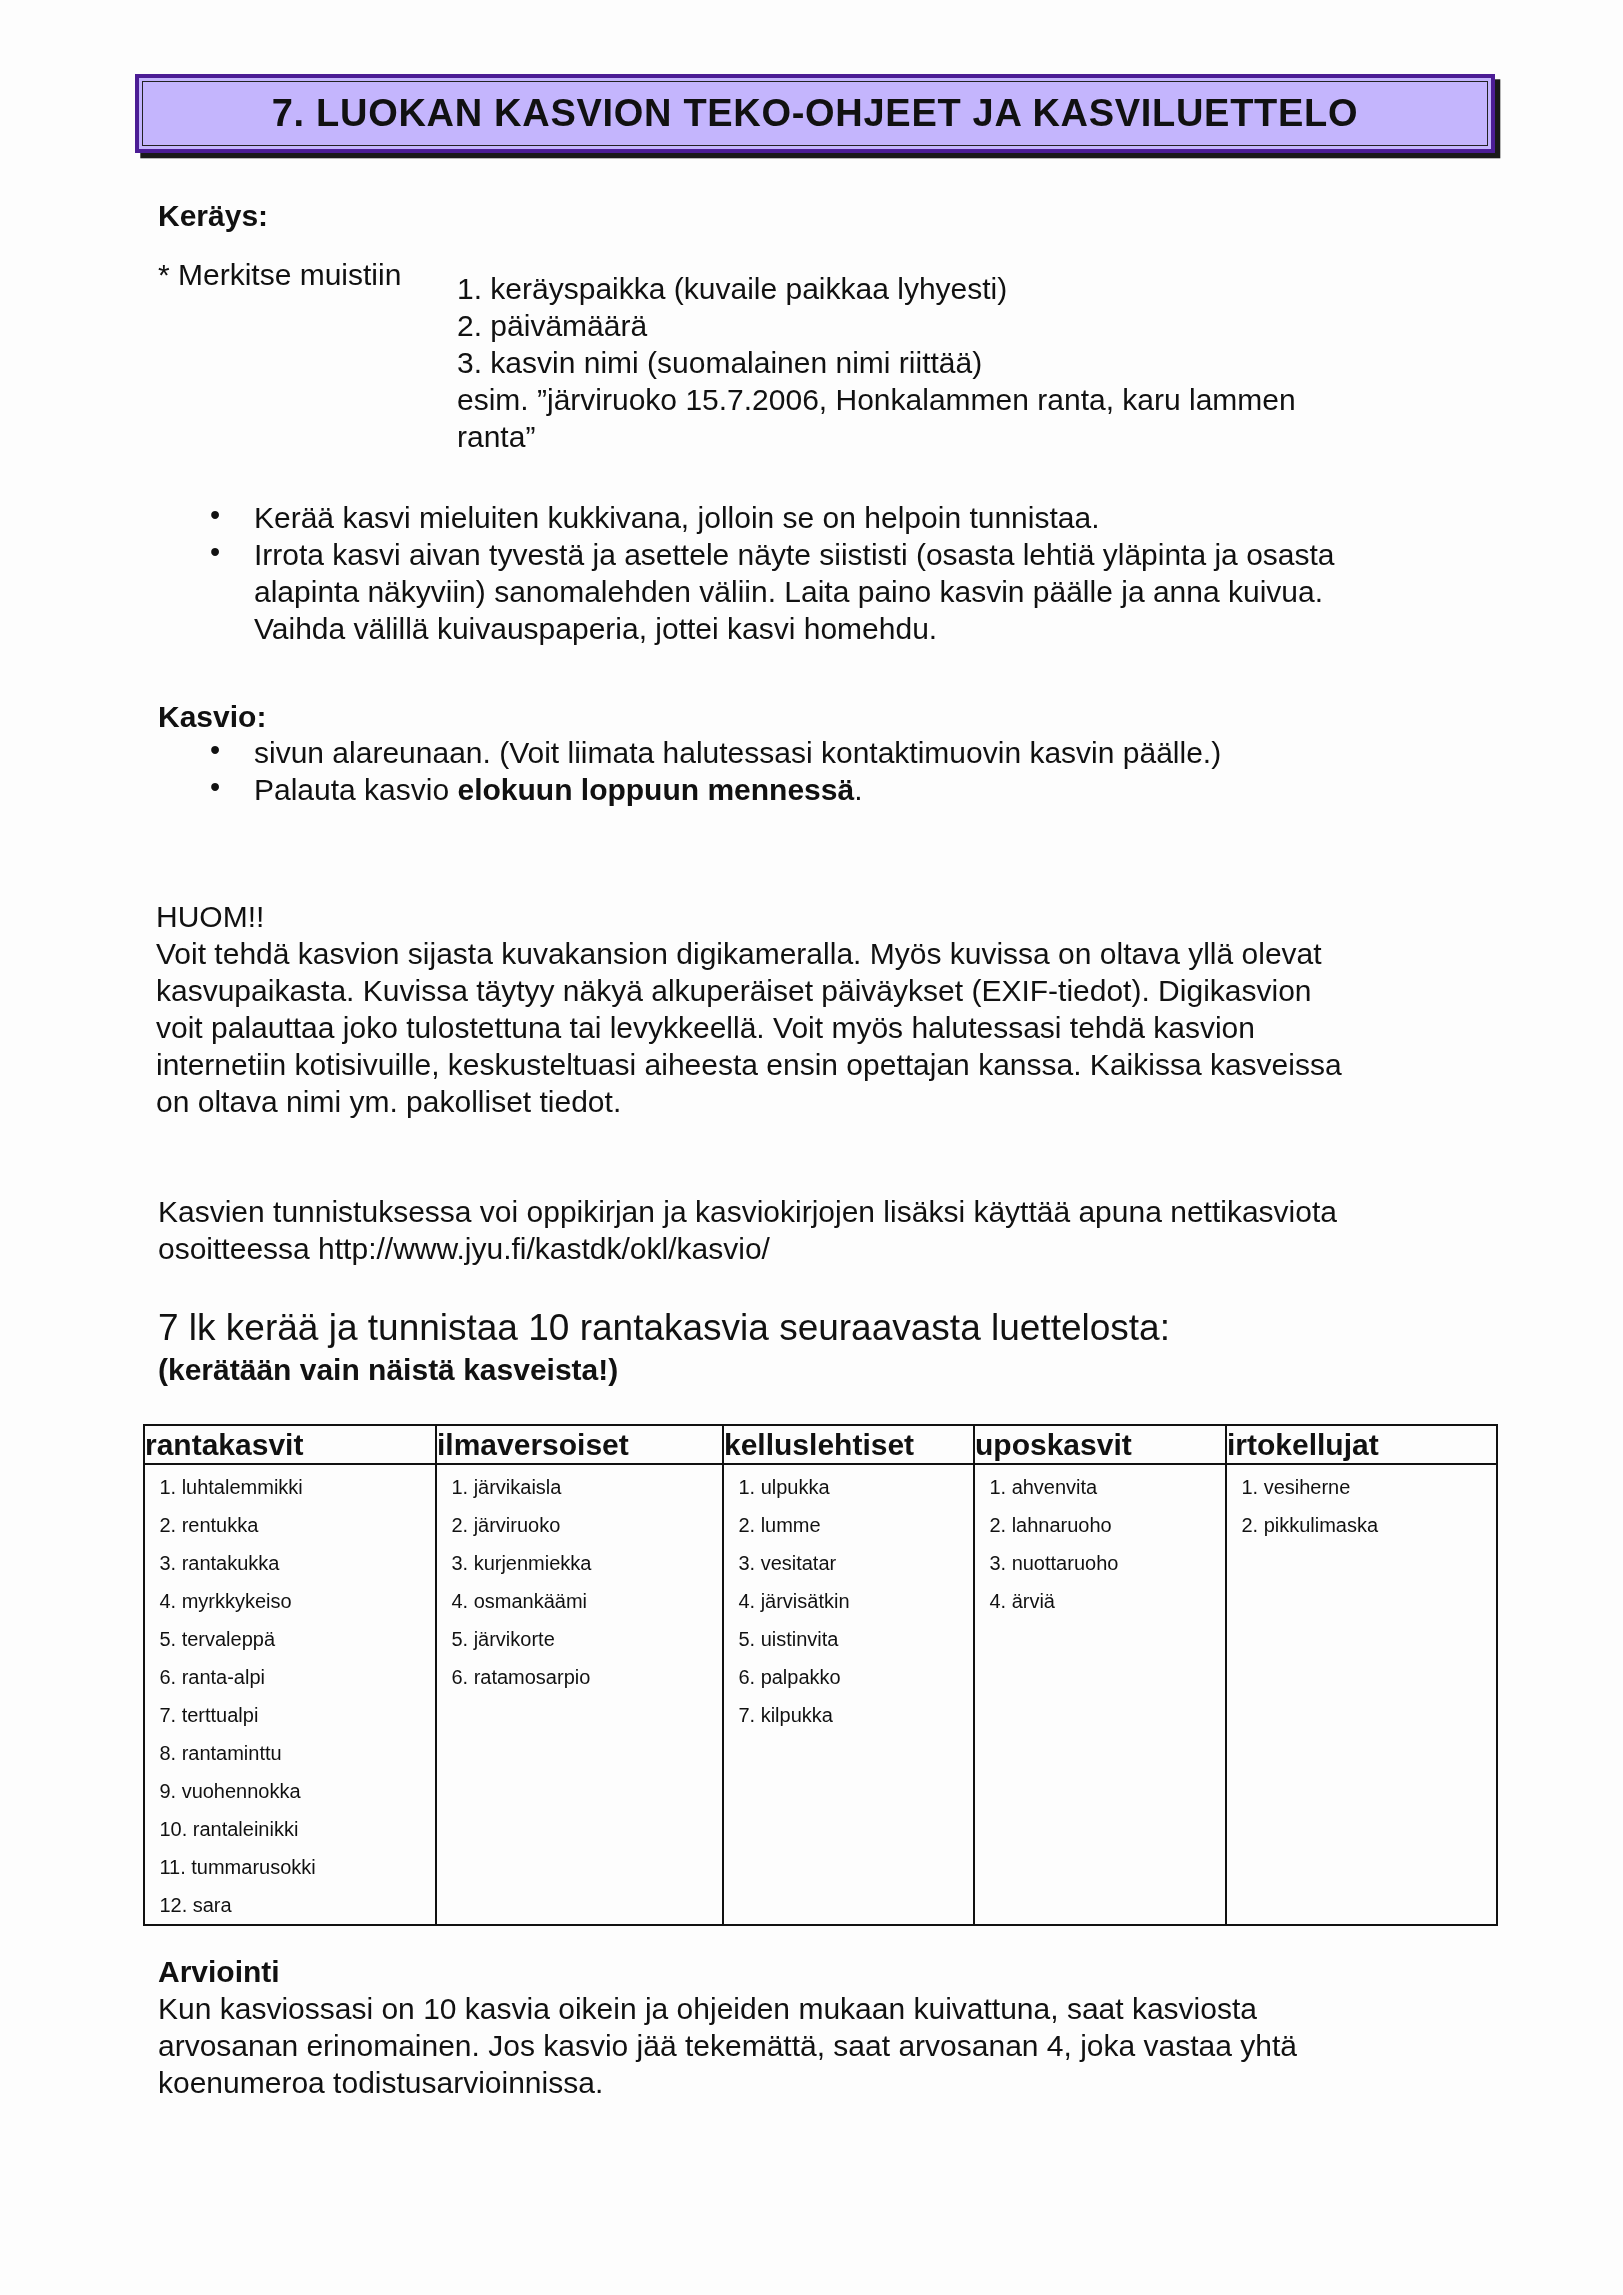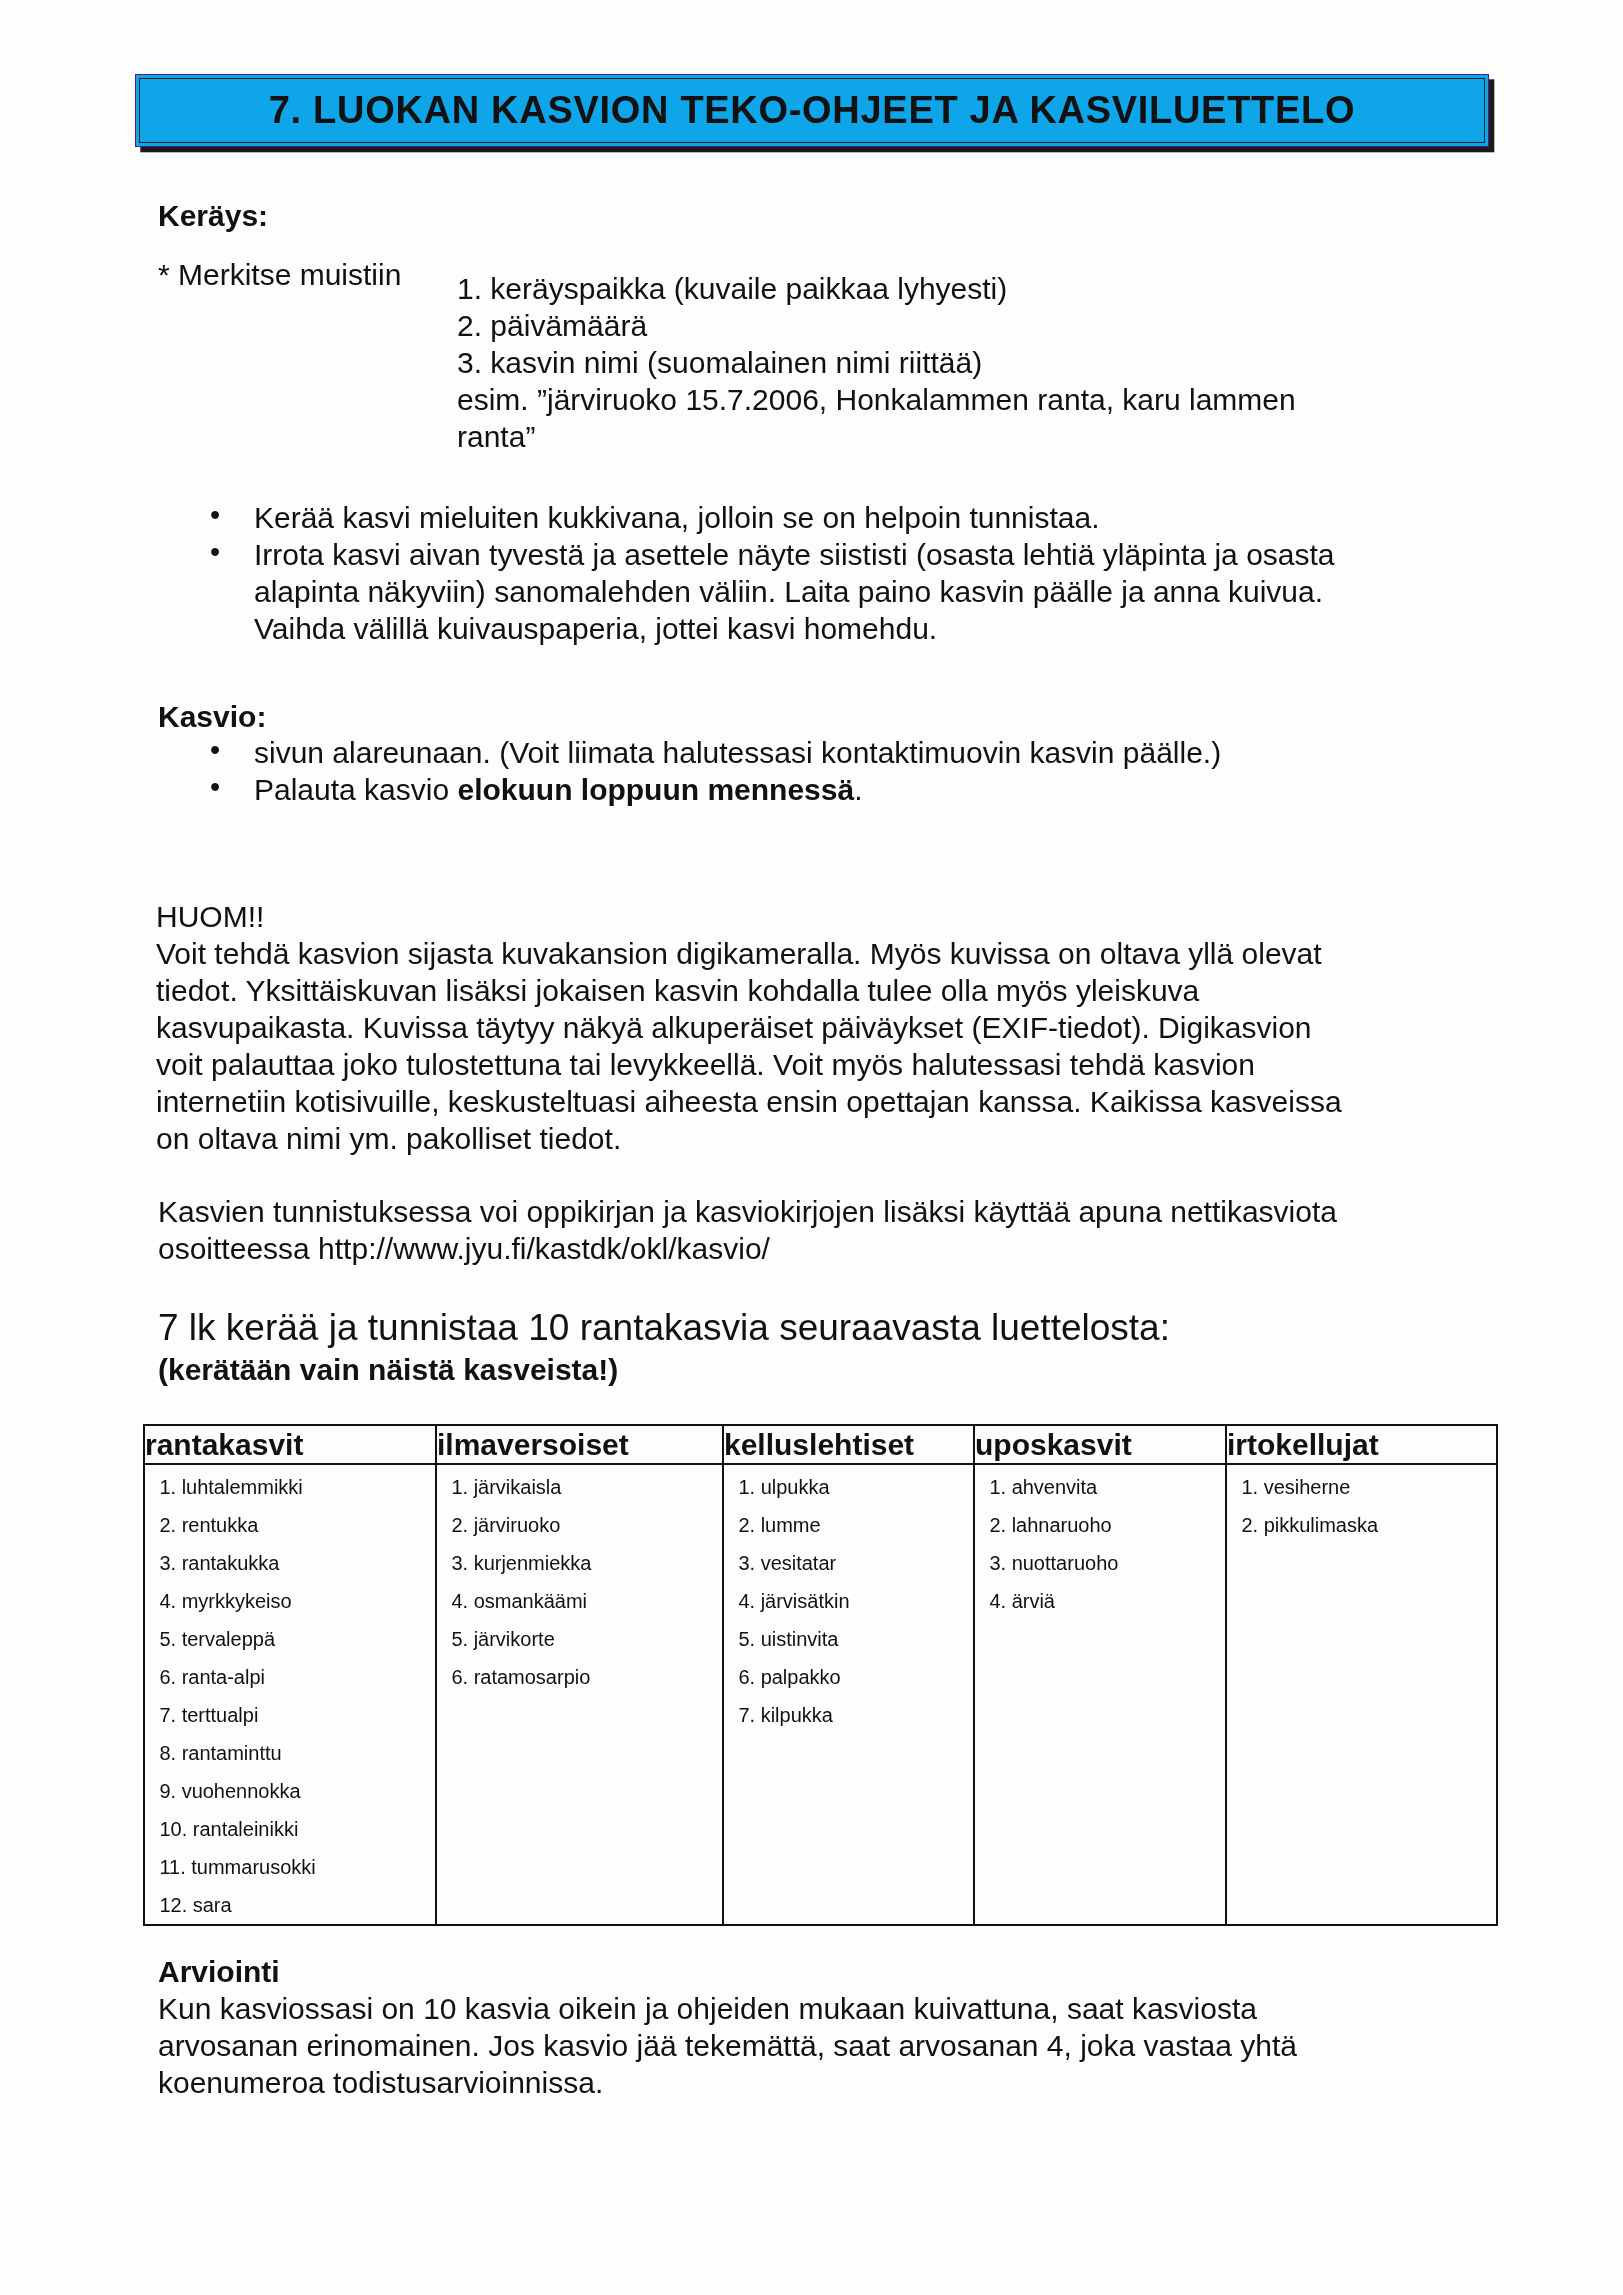--- a/index.html
+++ b/index.html
@@ -4,21 +4,21 @@
 <style>
   html, body { margin: 0; padding: 0; background: #fdfdfd; }
   body {
     width: 1623px; height: 2295px; position: relative; overflow: hidden;
     font-family: "Liberation Sans", sans-serif; color: #111;
   }
   .abs { position: absolute; }
   
   .title-box {
     left: 135px; top: 74px; width: 1352px; height: 71px;
-    border: 1px solid #4c1d95; background: #0ea5e9;
+    border: 4px solid #4c1d95; background: #c4b5fd;
     box-shadow: 5.3px 5.3px 0 #1a1a1a;
   }
   .title-box::before {
     content: ""; position: absolute; left: 2.6px; top: 2.6px; right: 2.6px; bottom: 2.6px;
     border: 1.3px solid #222;
   }
   .title-text {
     position: absolute; left: 0; right: 0; top: 14.4px; text-align: center;
     font-weight: bold; font-size: 38px; letter-spacing: 0.7px; line-height: 42px;
   }
@@ -82,21 +82,20 @@
   <li>
     <span class="txt line">
       <span>Palauta kasvio </span><span class="bold">elokuun loppuun mennessä</span><span>.</span>
     </span>
   </li>
 </ul>
 
 <div class="abs" style="left:156px; top:898px;">
   <span class="txt line">HUOM!!</span>
   <span class="txt line">Voit tehdä kasvion sijasta kuvakansion digikameralla. Myös kuvissa on oltava yllä olevat</span>
-  <span class="txt line">tiedot. Yksittäiskuvan lisäksi jokaisen kasvin kohdalla tulee olla myös yleiskuva</span>
   <span class="txt line">kasvupaikasta. Kuvissa täytyy näkyä alkuperäiset päiväykset (EXIF-tiedot). Digikasvion</span>
   <span class="txt line">voit palauttaa joko tulostettuna tai levykkeellä. Voit myös halutessasi tehdä kasvion</span>
   <span class="txt line">internetiin kotisivuille, keskusteltuasi aiheesta ensin opettajan kanssa. Kaikissa kasveissa</span>
   <span class="txt line">on oltava nimi ym. pakolliset tiedot.</span>
 </div>
 
 <div class="abs" style="left:158px; top:1193px;">
   <span class="txt line">Kasvien tunnistuksessa voi oppikirjan ja kasviokirjojen lisäksi käyttää apuna nettikasviota</span>
   <span class="txt line"><span>osoitteessa </span><span>http://www.jyu.fi/kastdk/okl/kasvio/</span></span>
 </div>

